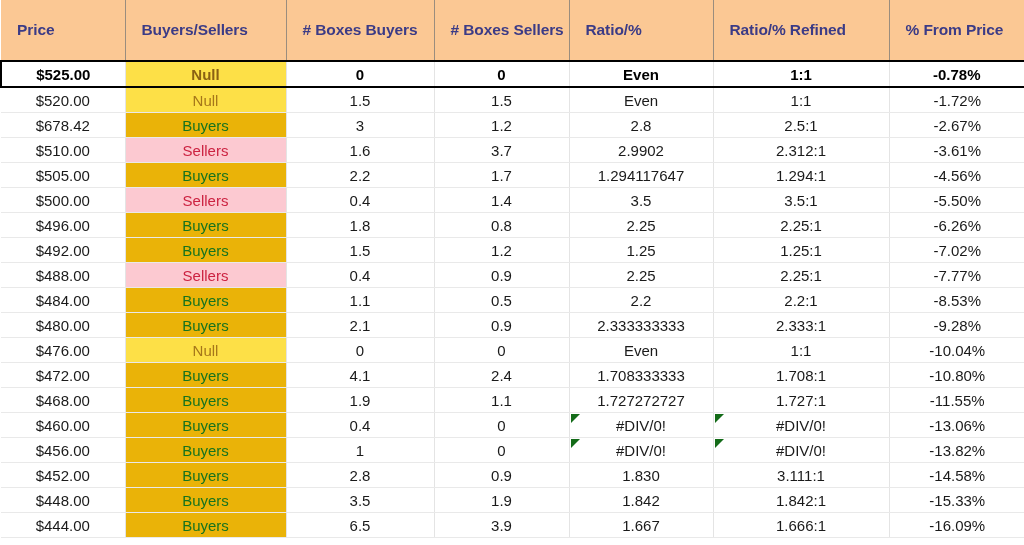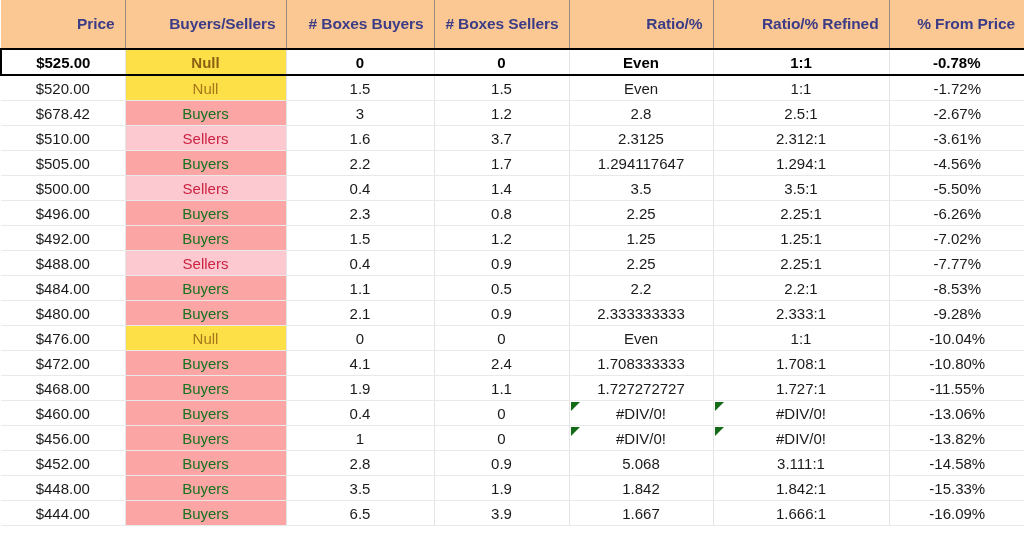--- a/index.html
+++ b/index.html
@@ -38,25 +38,25 @@
   col.c-ratioref { width: 176px; }
   col.c-pct      { width: 136px; }
 
   
   thead th {
     height: 28px;
     background: #fbc894;
     color: #3b3b86;
     font-weight: bold;
     font-size: 15.5px;
-    text-align: right;
+    text-align: left;
     vertical-align: middle;
     border-right: 1px solid #9a8d7e;
     border-bottom: 2.5px solid #000000;
-    padding: 10px;
+    padding: 16px;
     white-space: nowrap;
     letter-spacing: -0.1px;
     margin-left: 42px;
   }
   thead th.last-col { border-right: none; }
 
   
   tbody td {
     height: 24px;
     font-size: 15px;
@@ -68,21 +68,21 @@
     border-right: 1px solid #e4e4e4;
     background: #ffffff;
     white-space: nowrap;
     position: relative;
   }
   tbody td.last-col { border-right: none; }
   tbody td.price-col { border-right: 1px solid #e4e4e4; }
 
   
   td.sig-buyers {
-    background: #fca5a5;
+    background: #eab308;
     color: #15731f;
   }
   td.sig-sellers {
     background: #fcc9d1;
     color: #cc2241;
   }
   td.sig-null {
     background: #fde047;
     color: #a5761a;
   }
@@ -162,21 +162,21 @@
           <td class="">1.2</td>
           <td class="">2.8</td>
           <td class="">2.5:1</td>
           <td class="last-col cell-last">-2.67%</td>
         </tr>
         <tr>
           <td class="price-col cell-first">$510.00</td>
           <td class="sig-sellers">Sellers</td>
           <td class="">1.6</td>
           <td class="">3.7</td>
-          <td class="">2.3125</td>
+          <td class="">2.9902</td>
           <td class="">2.312:1</td>
           <td class="last-col cell-last">-3.61%</td>
         </tr>
         <tr>
           <td class="price-col cell-first">$505.00</td>
           <td class="sig-buyers">Buyers</td>
           <td class="">2.2</td>
           <td class="">1.7</td>
           <td class="">1.294117647</td>
           <td class="">1.294:1</td>
@@ -187,21 +187,21 @@
           <td class="sig-sellers">Sellers</td>
           <td class="">0.4</td>
           <td class="">1.4</td>
           <td class="">3.5</td>
           <td class="">3.5:1</td>
           <td class="last-col cell-last">-5.50%</td>
         </tr>
         <tr>
           <td class="price-col cell-first">$496.00</td>
           <td class="sig-buyers">Buyers</td>
-          <td class="">2.3</td>
+          <td class="">1.8</td>
           <td class="">0.8</td>
           <td class="">2.25</td>
           <td class="">2.25:1</td>
           <td class="last-col cell-last">-6.26%</td>
         </tr>
         <tr>
           <td class="price-col cell-first">$492.00</td>
           <td class="sig-buyers">Buyers</td>
           <td class="">1.5</td>
           <td class="">1.2</td>
@@ -279,21 +279,21 @@
           <td class="">0</td>
           <td class="has-error"><span class="err-flag"></span><span>#DIV/0!</span></td>
           <td class="has-error"><span class="err-flag"></span><span>#DIV/0!</span></td>
           <td class="last-col cell-last">-13.82%</td>
         </tr>
         <tr>
           <td class="price-col cell-first">$452.00</td>
           <td class="sig-buyers">Buyers</td>
           <td class="">2.8</td>
           <td class="">0.9</td>
-          <td class="">5.068</td>
+          <td class="">1.830</td>
           <td class="">3.111:1</td>
           <td class="last-col cell-last">-14.58%</td>
         </tr>
         <tr>
           <td class="price-col cell-first">$448.00</td>
           <td class="sig-buyers">Buyers</td>
           <td class="">3.5</td>
           <td class="">1.9</td>
           <td class="">1.842</td>
           <td class="">1.842:1</td>

